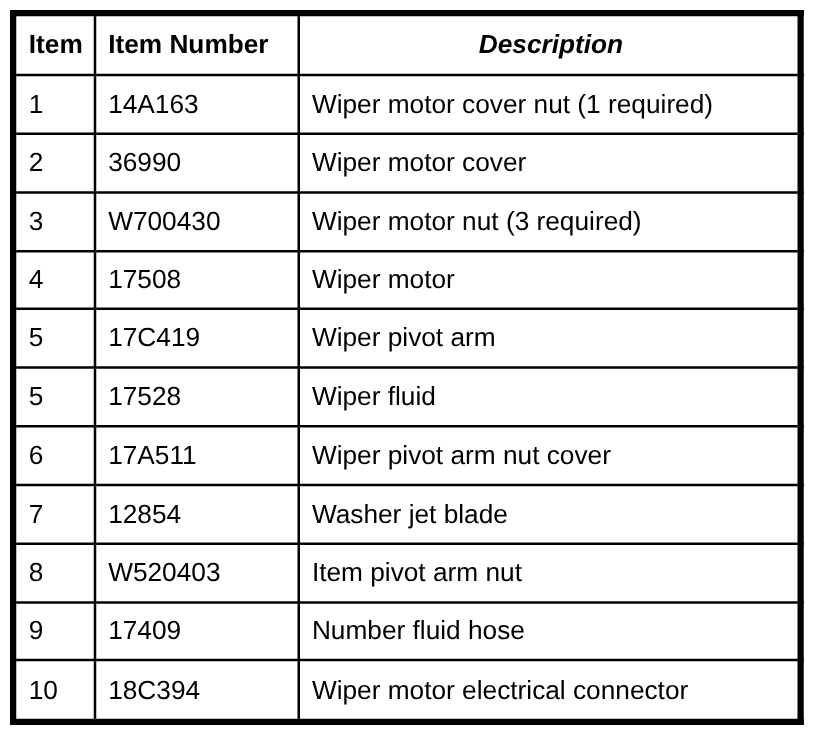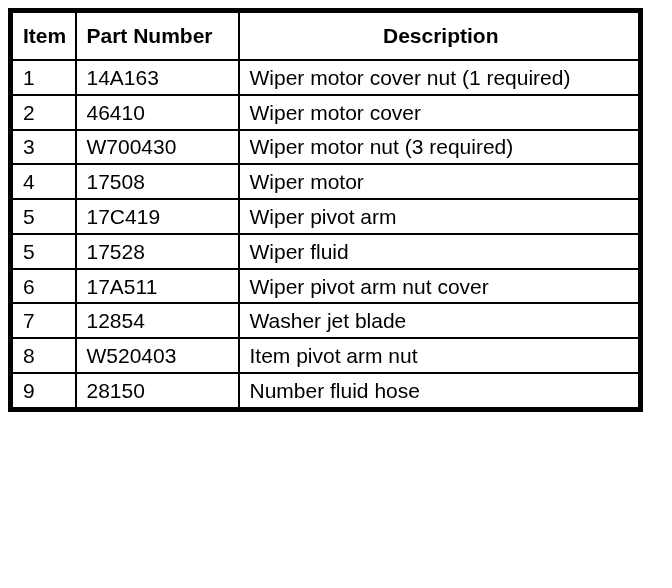--- a/index.html
+++ b/index.html
@@ -16,21 +16,21 @@
     width: 672px;
     height: 588px;
     background: #ffffff;
     overflow: hidden;
   }
   table.parts-table {
     position: absolute;
     left: 8px;
     top: 8px;
     width: 635px;
-    height: 404px;
+    height: 572px;
     border-collapse: collapse;
     table-layout: fixed;
     border: 5px solid #000000;
     background: #ffffff;
   }
   table.parts-table th,
   table.parts-table td {
     border: 2px solid #000000;
     color: #000000;
     font-size: 21px;
@@ -41,51 +41,52 @@
     vertical-align: middle;
     text-align: left;
     background: #ffffff;
   }
   table.parts-table th {
     font-weight: bold;
     height: 38px;
   }
   table.parts-table th.col-desc {
     text-align: center;
+    font-style: italic;
   }
   col.col-item { width: 65px; }
   col.col-part { width: 163px; }
   col.col-desc { width: auto; }
 </style>
 </head>
 <body>
 
 <div class="page">
   <table class="parts-table">
     <colgroup>
       <col class="col-item">
       <col class="col-part">
       <col class="col-desc">
     </colgroup>
     <thead>
       <tr>
         <th class="col-item">Item</th>
-        <th class="col-part">Part Number</th>
+        <th class="col-part">Item Number</th>
         <th class="col-desc">Description</th>
       </tr>
     </thead>
     <tbody>
         <tr>
           <td>1</td>
           <td>14A163</td>
           <td>Wiper motor cover nut (1 required)</td>
         </tr>
         <tr>
           <td>2</td>
-          <td>46410</td>
+          <td>36990</td>
           <td>Wiper motor cover</td>
         </tr>
         <tr>
           <td>3</td>
           <td>W700430</td>
           <td>Wiper motor nut (3 required)</td>
         </tr>
         <tr>
           <td>4</td>
           <td>17508</td>
@@ -111,18 +112,23 @@
           <td>12854</td>
           <td>Washer jet blade</td>
         </tr>
         <tr>
           <td>8</td>
           <td>W520403</td>
           <td>Item pivot arm nut</td>
         </tr>
         <tr>
           <td>9</td>
-          <td>28150</td>
+          <td>17409</td>
           <td>Number fluid hose</td>
+        </tr>
+        <tr>
+          <td>10</td>
+          <td>18C394</td>
+          <td>Wiper motor electrical connector</td>
         </tr>
       </tbody>
   </table>
 </div>
 
 </body></html>

